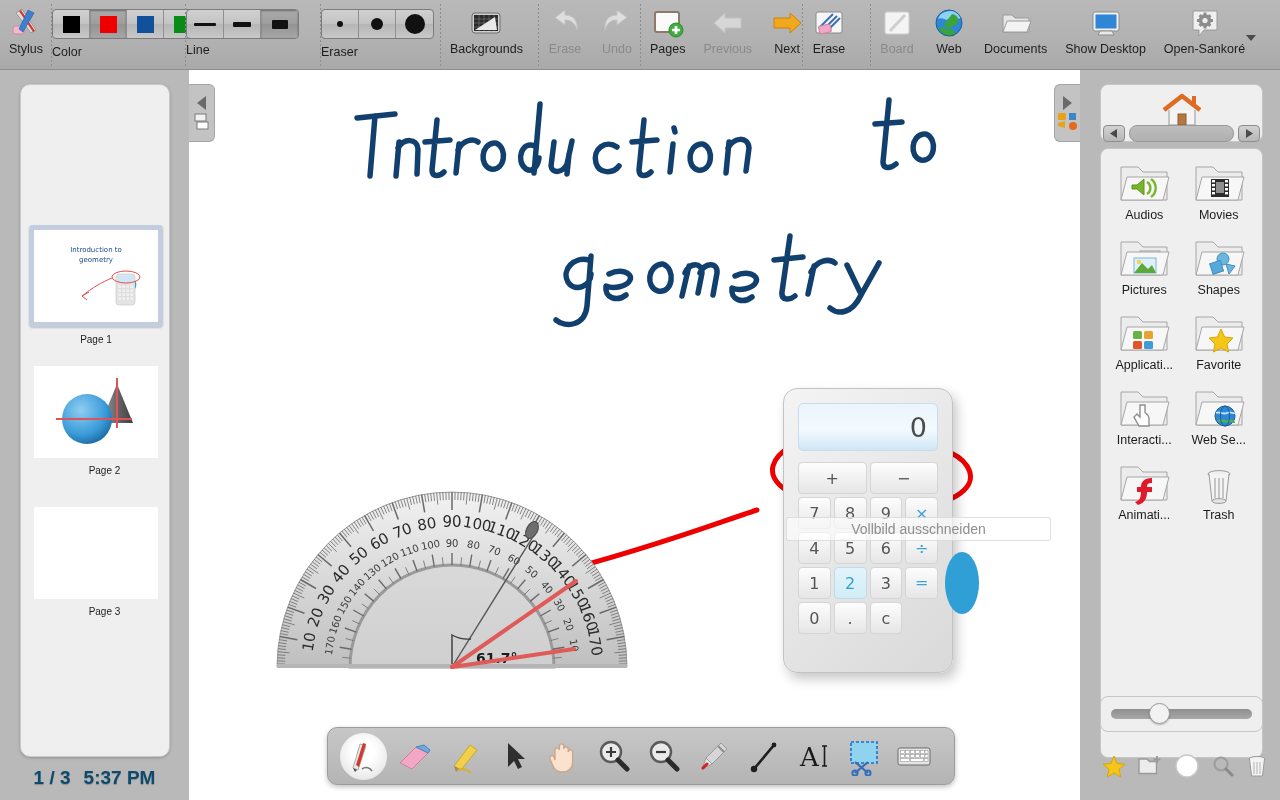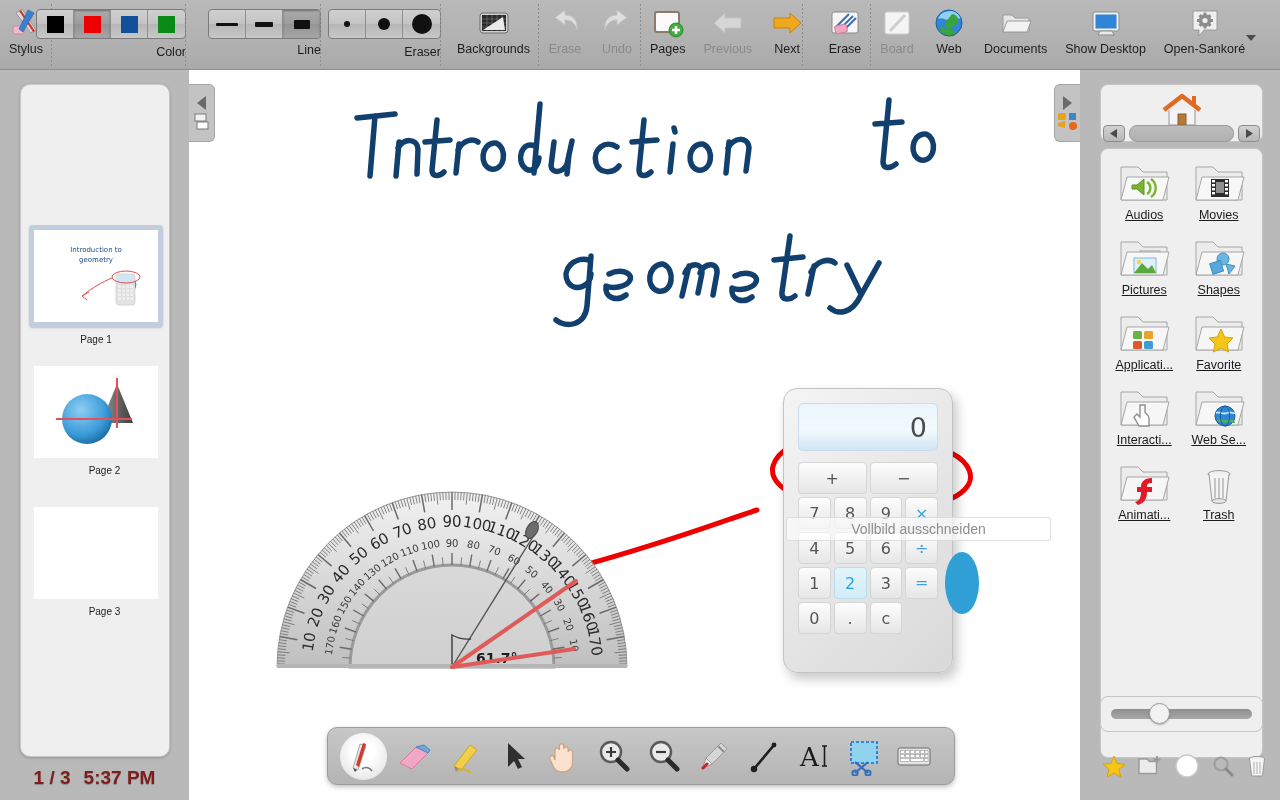--- a/index.html
+++ b/index.html
@@ -14,21 +14,21 @@
 
   
   .topbar {
     position: absolute; left: 0; top: 0; width: 1280px; height: 70px;
     background: linear-gradient(to bottom, #b9b9b9 0%, #b2b2b2 55%, #a9a9a9 100%);
     border-bottom: 1px solid #8e8e8e;
     display: flex; align-items: flex-start;
   }
   .tb-group {
     height: 70px; display: flex; flex-direction: column;
-    align-items: flex-end; justify-content: flex-start;
+    align-items: flex-start; justify-content: flex-start;
     position: relative; padding-top: 6px;
   }
   .tb-group.sep::after {
     content: ""; position: absolute; right: 0; top: 4px; bottom: 4px;
     width: 1px;
     background: repeating-linear-gradient(to bottom, #8d8d8d 0 2px, transparent 2px 4px);
   }
   .tb-label {
     font-size: 12.5px; color: #1d1d1d; margin-top: 2px;
     line-height: 14px; white-space: nowrap;
@@ -77,21 +77,21 @@
   .thumb-wrap.active .thumb-sel {
     padding: 5px; background: #c2cee0; border-radius: 4px;
     box-shadow: 0 1px 2px rgba(0,0,0,.2);
   }
   .thumb-lbl {
     text-align: center; font-size: 10px; color: #1c1c1c; margin-top: 7px;
   }
   .statusbar {
     position: absolute; left: 0; bottom: 0; width: 189px; height: 44px;
     display: flex; align-items: center; justify-content: center; gap: 13px;
-    color: #7f1d1d; font-size: 19px; font-weight: bold;
+    color: #0c4a6e; font-size: 19px; font-weight: bold;
     text-shadow: 0 1px 1px rgba(0,0,0,.25);
   }
 
   
   .canvas {
     position: absolute; left: 189px; top: 70px; width: 891px; height: 730px;
     background: #ffffff; overflow: hidden;
   }
 
   
@@ -132,21 +132,21 @@
   .lib-grid-box {
     position: absolute; left: 20px; top: 78px; width: 163px; height: 610px;
     background: #efefef; border: 1px solid #c6c6c6; border-radius: 8px;
     padding: 12px 6px 0 6px;
   }
   .lib-grid { display: grid; grid-template-columns: 1fr 1fr; row-gap: 14px; }
   .lib-item {
     display: flex; flex-direction: column; align-items: center; cursor: pointer;
   }
   .lib-item .lbl {
-    font-size: 12.5px; color: #1b1b1b; margin-top: 3px; white-space: nowrap; text-decoration: underline;
+    font-size: 12.5px; color: #1b1b1b; margin-top: 3px; white-space: nowrap;
   }
   .lib-slider-box {
     position: absolute; left: 20px; bottom: 68px; width: 163px; height: 36px;
     background: #efefef; border: 1px solid #c6c6c6; border-radius: 8px;
     display: flex; align-items: center; padding: 0 10px;
   }
   .slider-track {
     position: relative; width: 100%; height: 10px; border-radius: 5px;
     background: linear-gradient(to bottom,#8f8f8f,#a8a8a8);
   }

